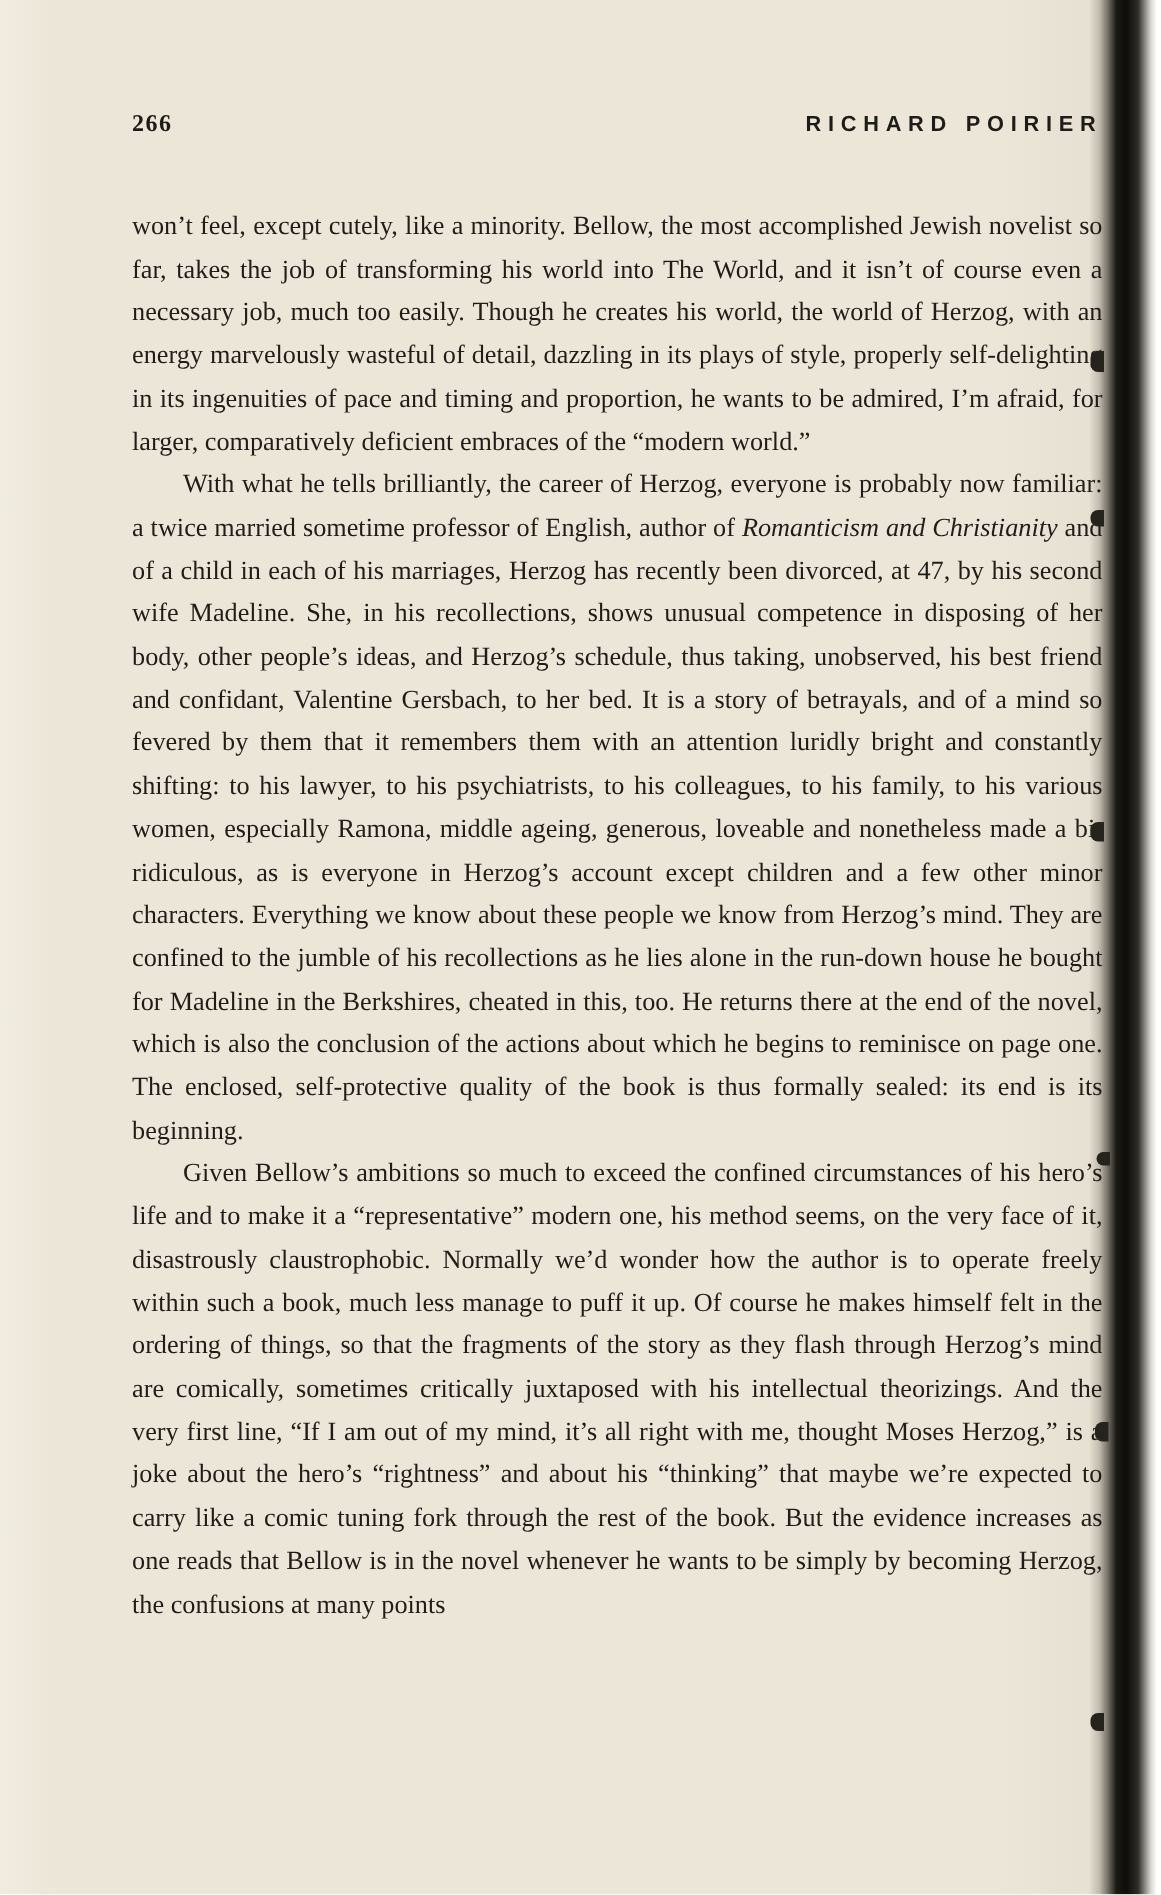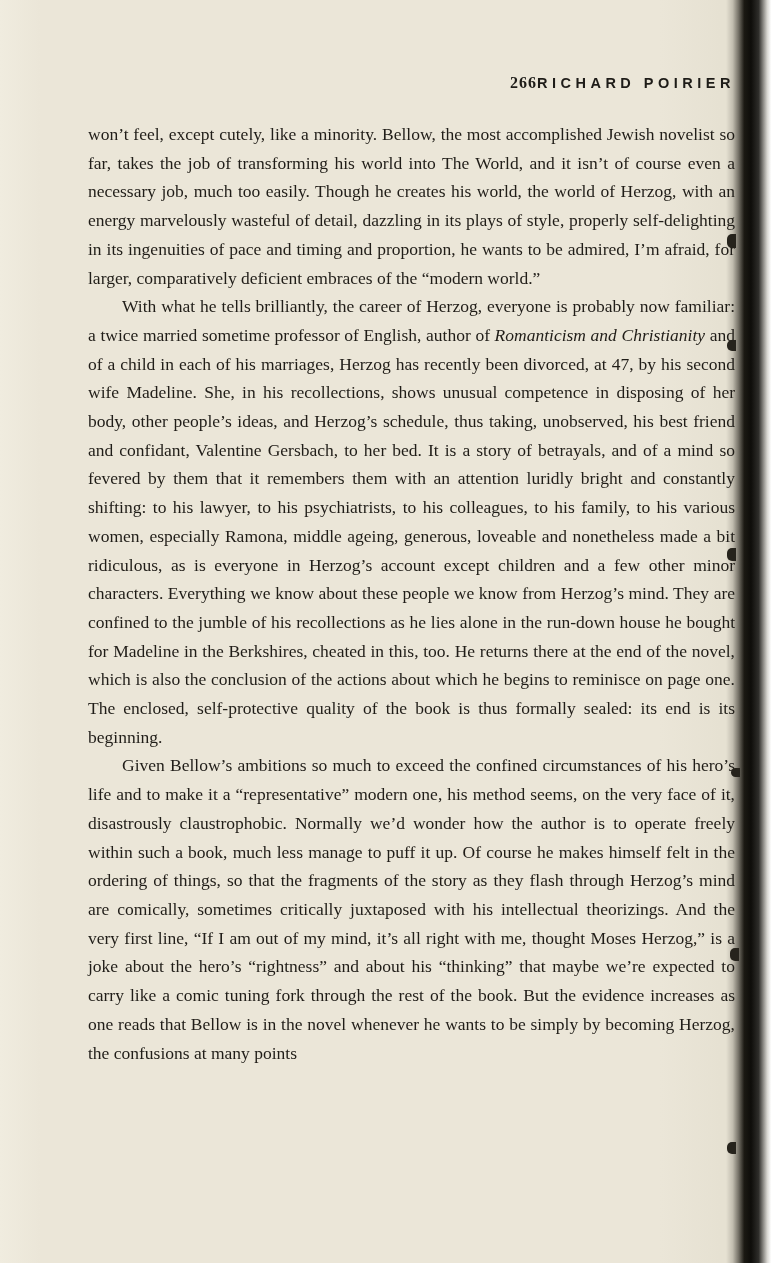--- a/index.html
+++ b/index.html
@@ -19,24 +19,24 @@
   }
 
   .page-inner {
     position: relative;
     padding: 74px 0 0 88px;
     width: 735px; 
   }
 
   .running-header {
     display: flex;
-    justify-content: flex-end;
+    justify-content: space-between;
     align-items: baseline;
     width: 647px;
-    margin-bottom: 28px;
+    margin-bottom: 44px;
   }
 
   .page-number {
     font-weight: bold;
     font-size: 16px;
     letter-spacing: 1px;
   }
 
   .running-head {
     font-family: "Liberation Sans", "DejaVu Sans", sans-serif;

